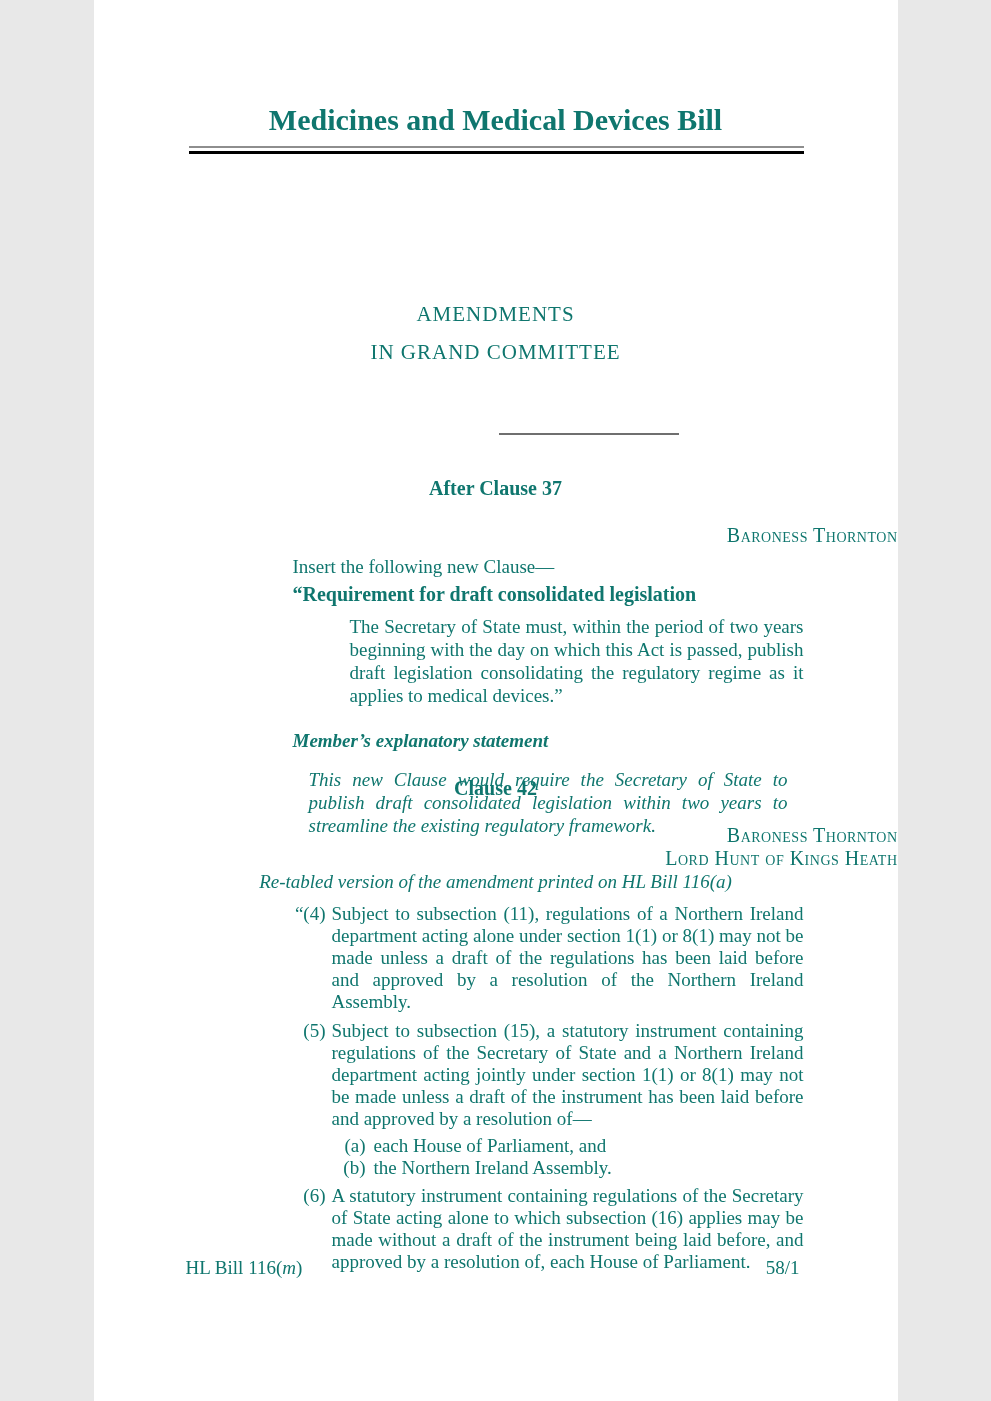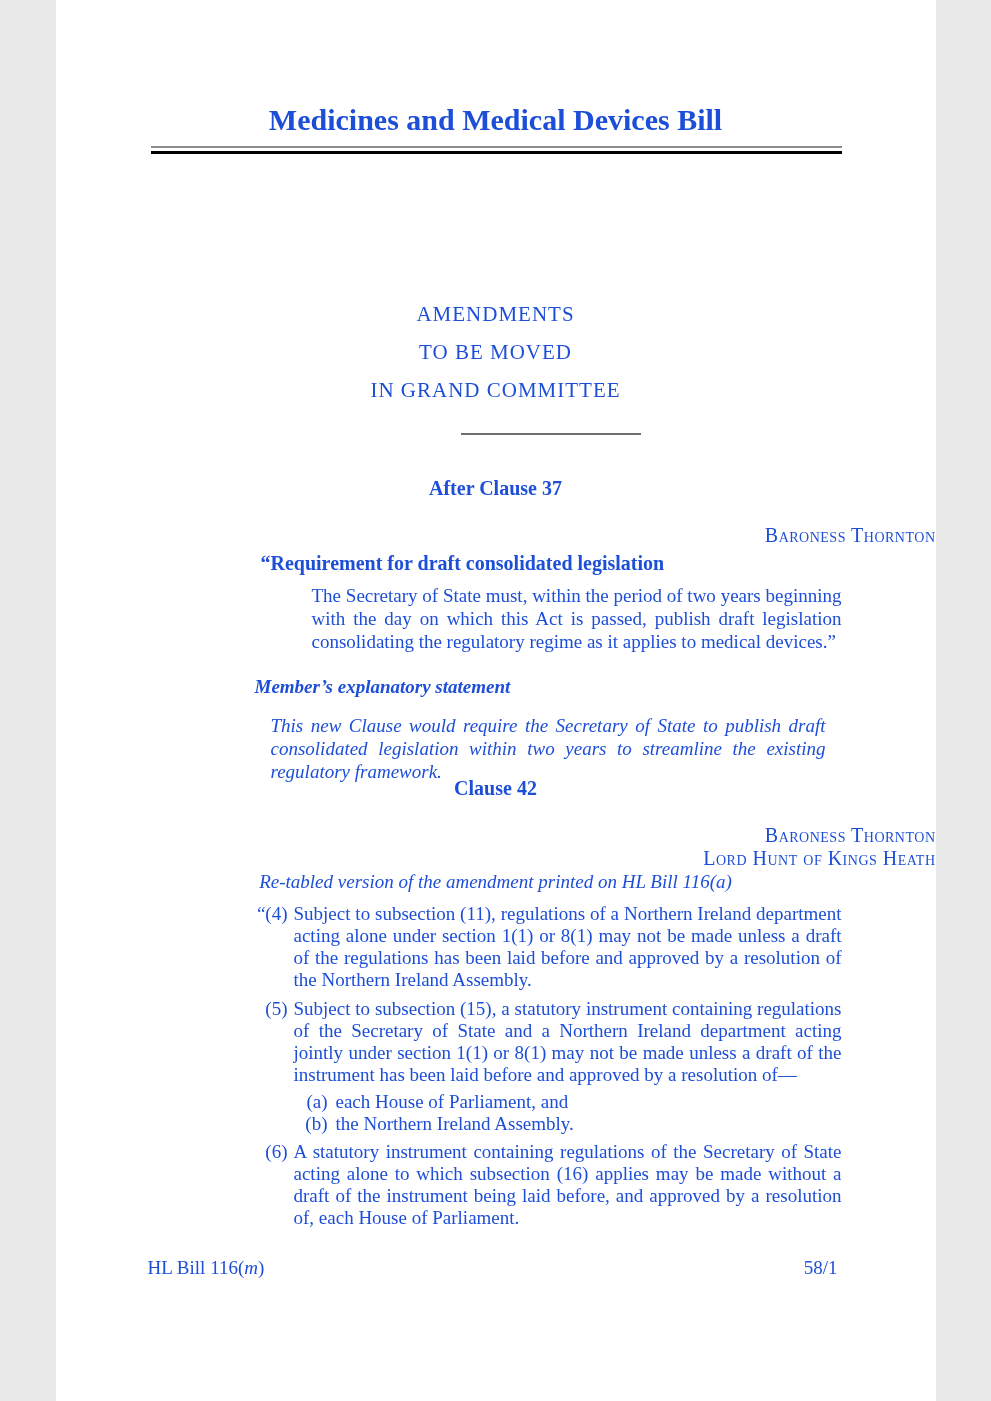--- a/index.html
+++ b/index.html
@@ -1,22 +1,22 @@
 <!DOCTYPE html>
 <html><head>
 <meta charset="utf-8">
 <style>
   html, body { margin: 0; padding: 0; background: #e8e8e8; }
   .page {
     position: relative;
-    width: 880px;
+    width: 804px;
     height: 1401px;
     margin: 0 auto;
     background: #ffffff;
-    color: #1d4ed8;
+    color: #0f766e;
     font-family: "Liberation Serif", "DejaVu Serif", serif;
     overflow: hidden;
   }
 
   
   .bill-title {
     position: absolute;
     top: 100px; left: 0; right: 0;
     text-align: center;
     font-size: 30px;
@@ -76,21 +76,21 @@
   .measure { margin: 0 94px 0 199px; }
 
   .instruction {
     margin: 8px 0 0 0;
     font-size: 19px;
     line-height: 23px;
   }
   #section-clause-42 .instruction { margin-top: 4px; }
 
   .new-clause-title {
-    margin: 4px 0 0 6px;
+    margin: 4px 0 0 0;
     font-size: 20px;
     font-weight: bold;
     line-height: 24px;
   }
   .clause-body {
     margin: 9px 0 0 57px;
     font-size: 19px;
     line-height: 23px;
     text-align: justify;
   }
@@ -157,30 +157,30 @@
 </head>
 <body>
 
 <div class="page">
 
   <h1 class="bill-title">Medicines and Medical Devices Bill</h1>
   <div class="title-rule"></div>
 
   <div class="masthead">
     <div>AMENDMENTS</div>
-    <div>TO BE MOVED</div>
     <div>IN GRAND COMMITTEE</div>
   </div>
 
   <div class="short-rule"></div>
 
   <section class="section" id="section-after-clause-37">
     <h2 class="clause-heading">After Clause 37</h2>
     <div class="sponsor first">Baroness Thornton</div>
     <div class="measure">
+      <p class="instruction">Insert the following new Clause—</p>
       <p class="new-clause-title">“Requirement for draft consolidated legislation</p>
       <p class="clause-body">The Secretary of State must, within the period of two years beginning with the day on which this Act is passed, publish draft legislation consolidating the regulatory regime as it applies to medical devices.”</p>
       <p class="expl-heading">Member’s explanatory statement</p>
       <p class="expl-text">This new Clause would require the Secretary of State to publish draft consolidated legislation within two years to streamline the existing regulatory framework.</p>
     </div>
   </section>
 
   <section class="section" id="section-clause-42">
     <h2 class="clause-heading">Clause 42</h2>
     <div class="sponsor first">Baroness Thornton</div>

